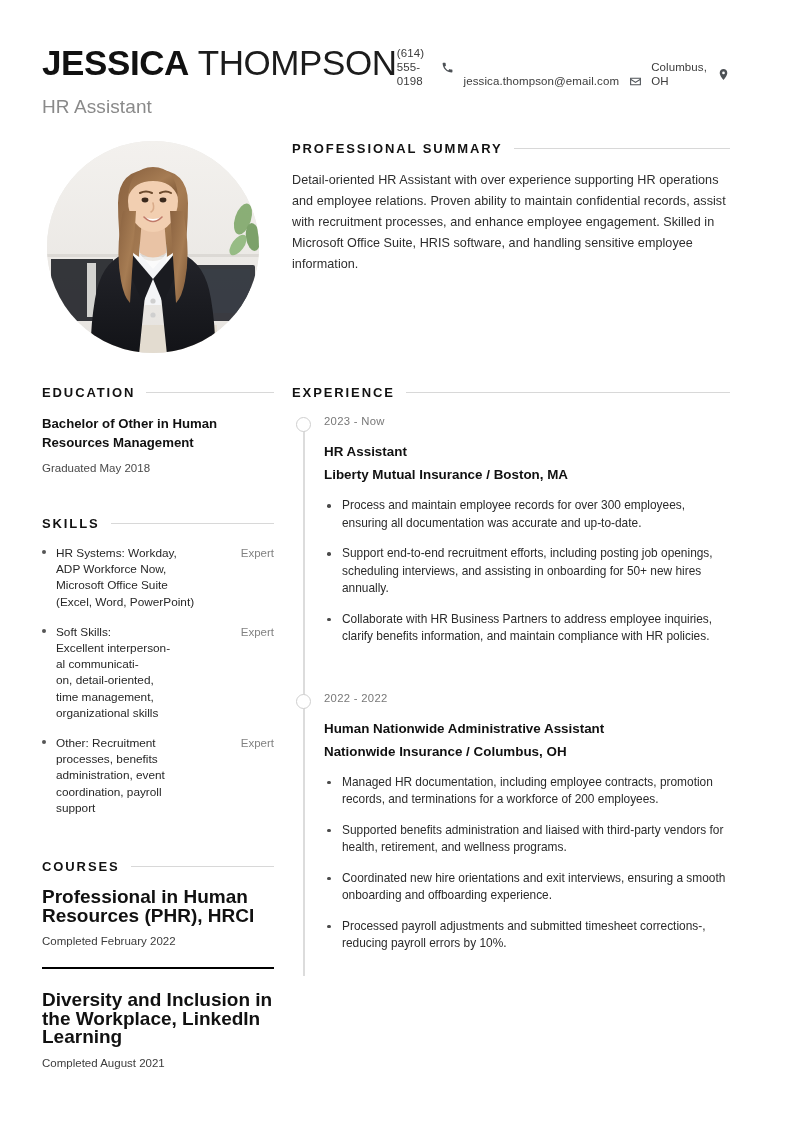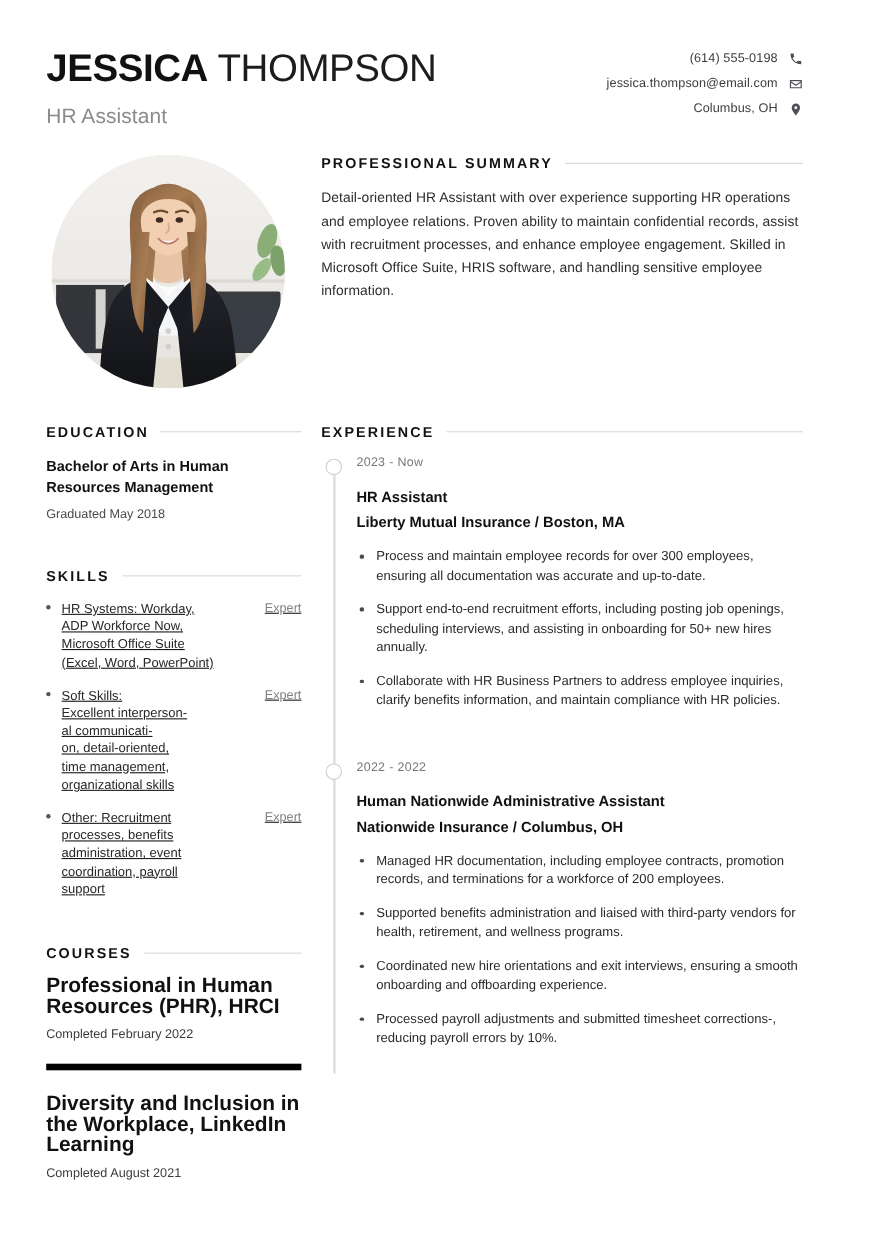--- a/index.html
+++ b/index.html
@@ -54,21 +54,21 @@
     line-height: 24px;
     color: #8a8a8a;
     font-weight: 400;
     margin-top: 11px;
     letter-spacing: 0.1px;
   }
 
   .contact-block {
     padding-top: 8px;
     display: flex;
-    flex-direction: column;
+    flex-direction: row;
     gap: 9px;
     align-items: flex-end;
   }
 
   .contact-row {
     display: flex;
     align-items: center;
     justify-content: flex-end;
     gap: 9px;
     font-size: 11.5px;
@@ -183,21 +183,20 @@
     line-height: 16px;
     color: #4a4a4a;
   }
 
   
   .skills-block { margin-top: 40px; }
   .skill-row {
     display: flex;
     align-items: flex-start;
     margin-bottom: 14px;
-    text-decoration: underline;
   }
   .skill-bullet {
     width: 14px;
     flex: 0 0 14px;
     padding-top: 5px;
   }
   .skill-bullet::before {
     content: "";
     display: block;
     width: 4px;
@@ -219,21 +218,21 @@
     line-height: 16.2px;
     color: #828282;
     text-align: right;
     white-space: nowrap;
   }
 
   
   .courses-block { margin-top: 43px; }
   .course-item { padding-bottom: 15px; }
   .course-item + .course-item {
-    border-top: 6px solid #000000;
+    border-top: 2px solid #000000;
     padding-top: 22px;
     margin-top: 3px;
   }
   .course-title {
     font-size: 19px;
     font-weight: 700;
     line-height: 18.5px;
     color: #111111;
     margin-bottom: 8px;
   }
@@ -441,21 +440,21 @@
   <div class="main-body">
 
     <div class="left-col">
 
       <div class="edu-block">
         <div class="sec-head">
           <span class="sec-title">EDUCATION</span>
           <span class="sec-rule"></span>
         </div>
         <div class="edu-item">
-          <div class="edu-degree">Bachelor of Arts in Human Resources Management</div>
+          <div class="edu-degree">Bachelor of Other in Human Resources Management</div>
           <div class="edu-date">Graduated May 2018</div>
         </div>
       </div>
 
       <div class="skills-block">
         <div class="sec-head">
           <span class="sec-title">SKILLS</span>
           <span class="sec-rule"></span>
         </div>
 

